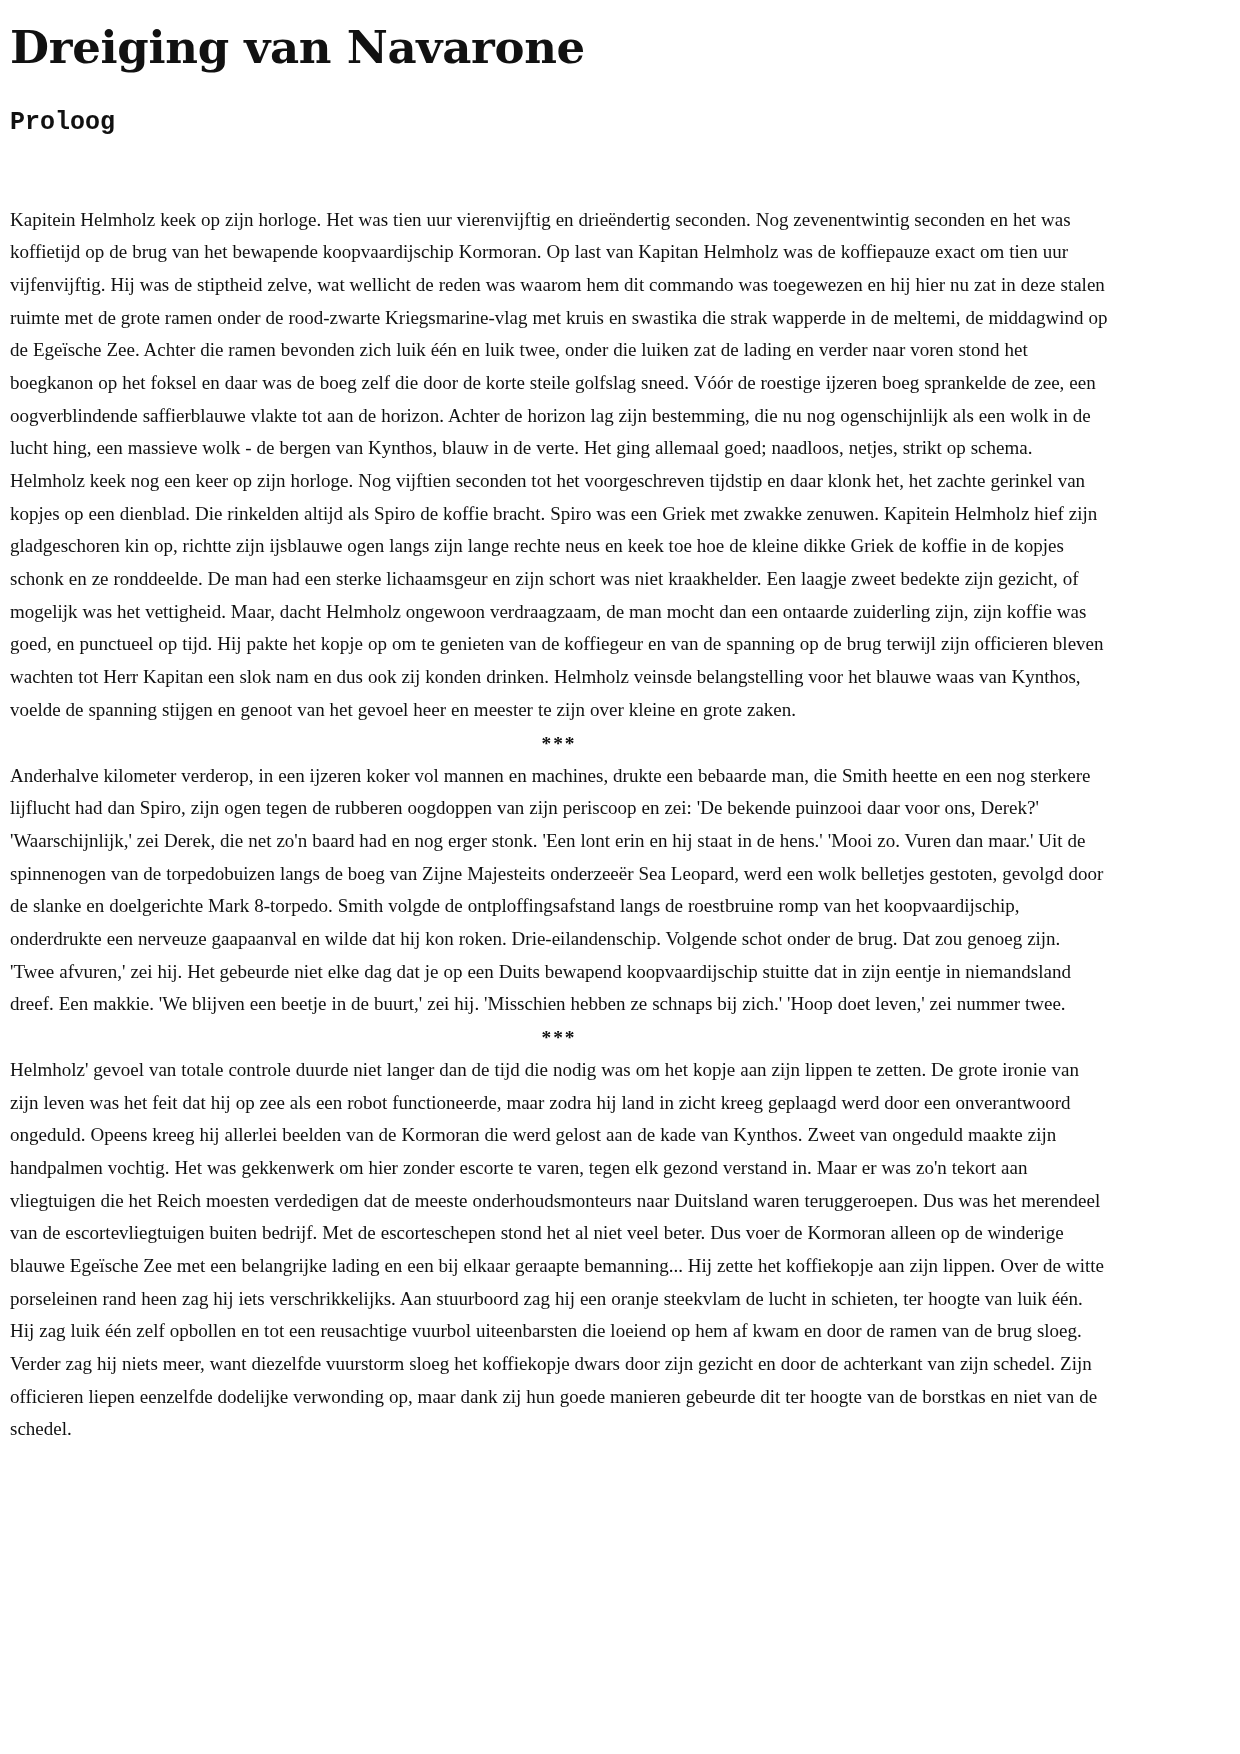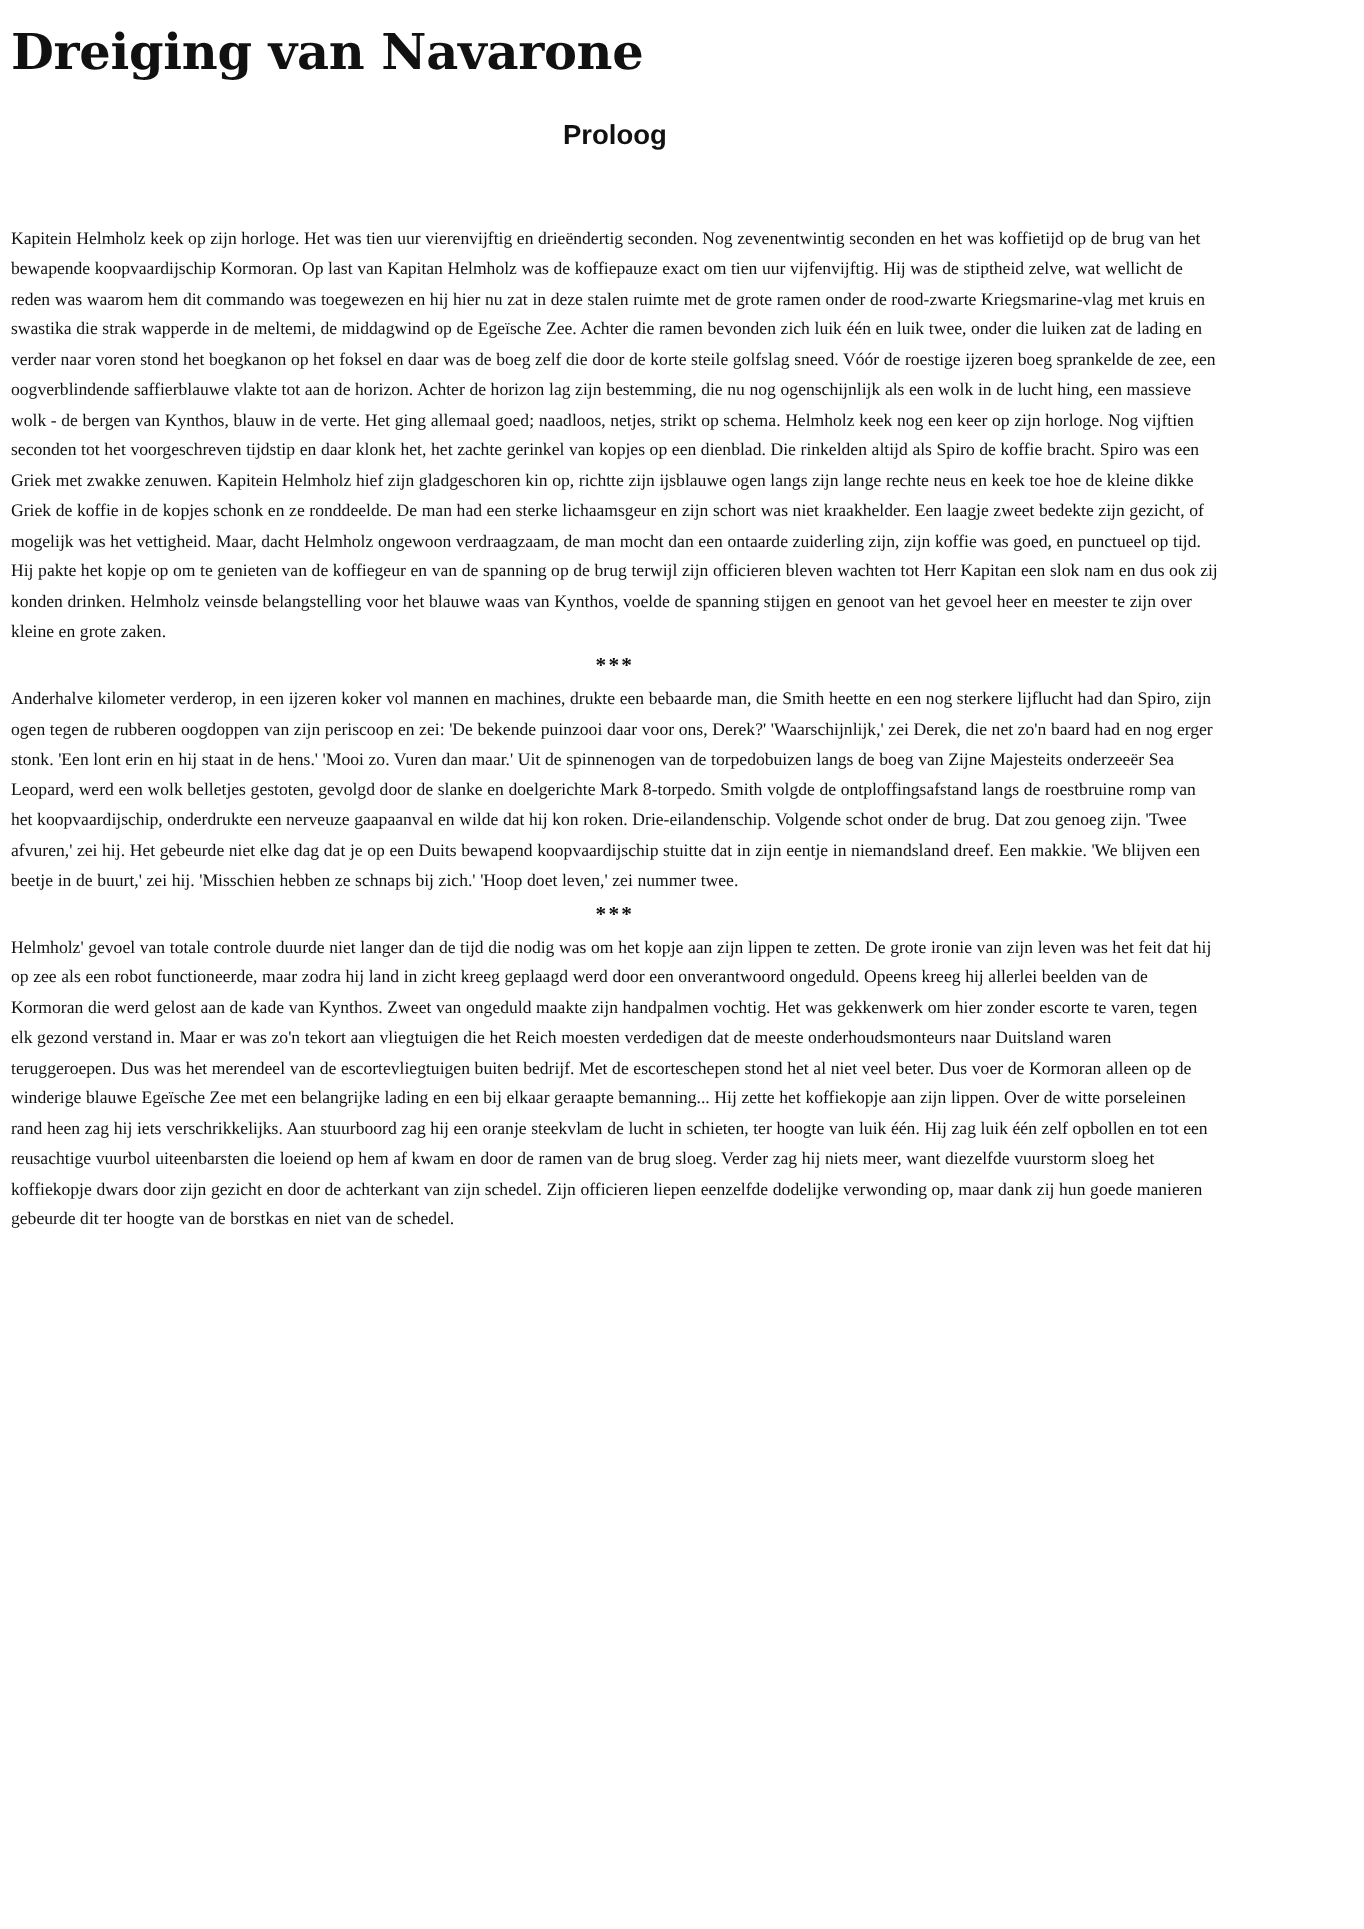--- a/index.html
+++ b/index.html
@@ -24,29 +24,28 @@
   }
   .doc-title {
     font-family: "DejaVu Serif", "Liberation Serif", serif;
     font-size: 45px;
     font-weight: bold;
     line-height: 1.15;
     margin: 0 0 34px 0;
     letter-spacing: -0.3px;
   }
   .doc-subtitle {
-    font-family: Liberation Sans, sans-serif;
+    font-family: Liberation Mono, monospace;
     font-size: 25px;
     font-weight: bold;
     line-height: 1.2;
     margin: 0 0 66px 0;
-    text-align: center;
   }
   .body-text {
-    font-size: 16px;
+    font-size: 19px;
     line-height: 1.72;
     text-align: left;
     margin: 0;
     word-spacing: 0.2px;
   }
   .scene-break {
     font-size: 19.4px;
     line-height: 1.5;
     text-align: center;
     letter-spacing: 2px;

